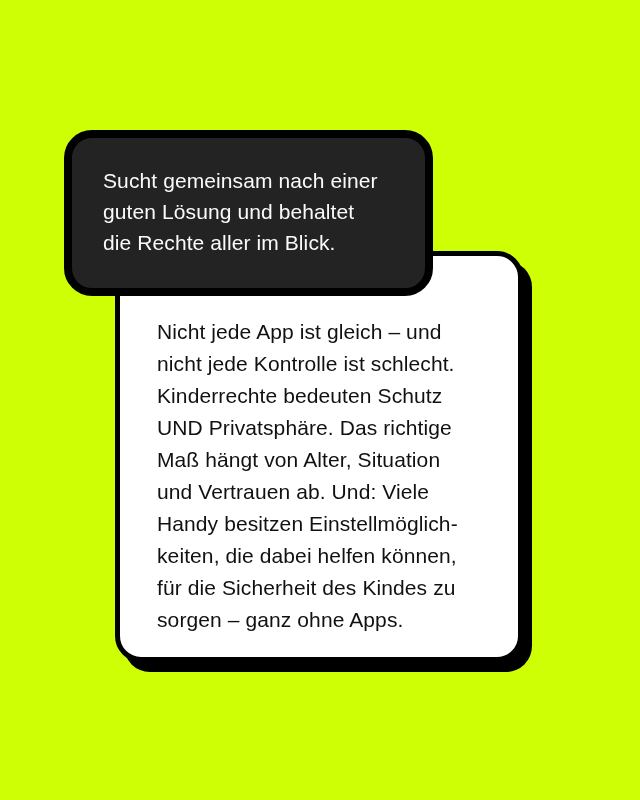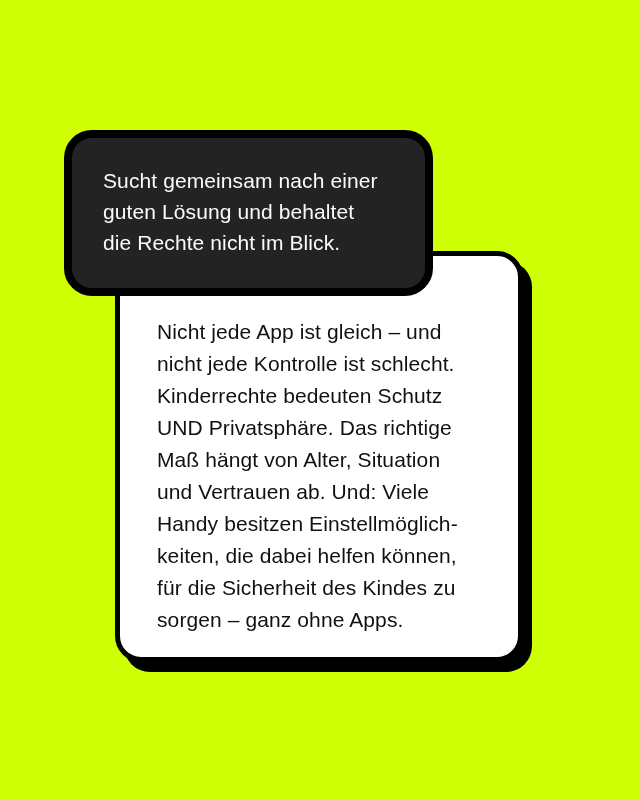--- a/index.html
+++ b/index.html
@@ -72,16 +72,16 @@
 und Vertrauen ab. Und: Viele
 Handy besitzen Einstellmöglich-
 keiten, die dabei helfen können,
 für die Sicherheit des Kindes zu
 sorgen – ganz ohne Apps.</p>
   </div>
 
   <div class="dark-card">
     <p class="dark-card-text">Sucht gemeinsam nach einer
 guten Lösung und behaltet
-die Rechte nicht im Blick.</p>
+die Rechte aller im Blick.</p>
   </div>
 
 </div>
 
 </body></html>

